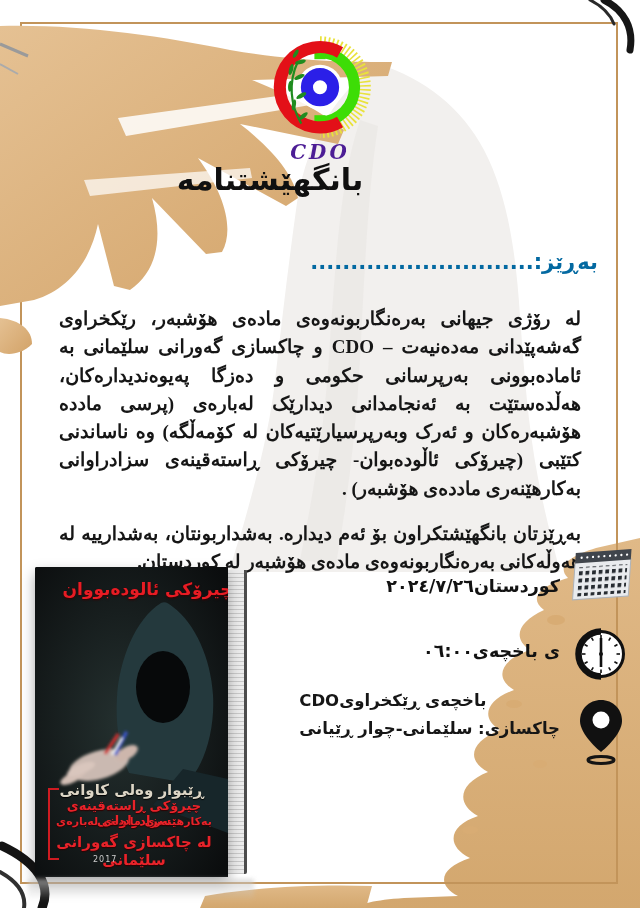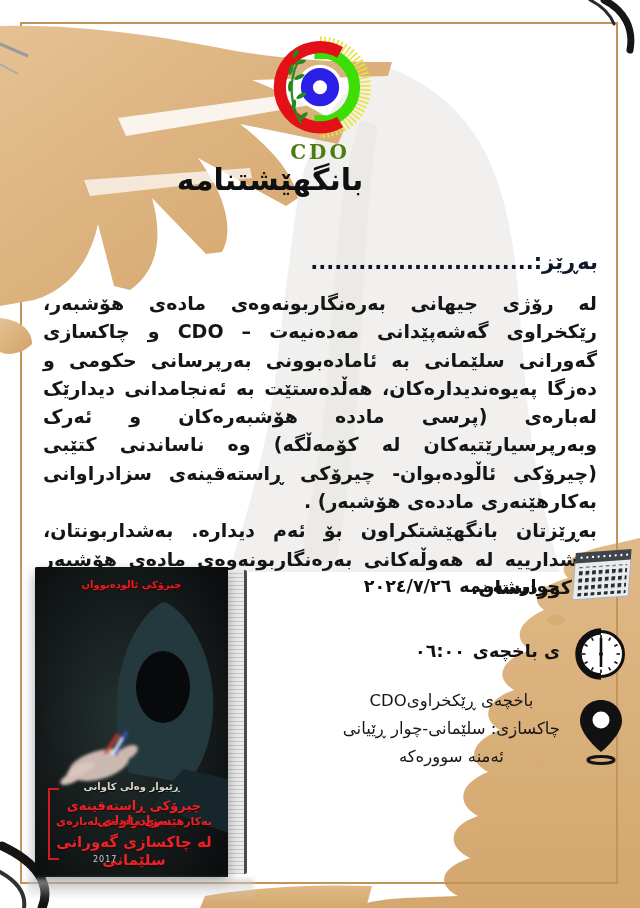--- a/index.html
+++ b/index.html
@@ -8,50 +8,50 @@
   svg{display:block;}
   .abs{position:absolute;}
   
   #deco-under,#deco-over{position:absolute;left:0;top:0;width:640px;height:908px;pointer-events:none;}
   #gold-frame{position:absolute;left:20px;top:22px;width:594px;height:858px;
               border:2px solid #c2945a;}
   
   #logo{left:264px;top:34px;width:112px;height:112px;}
   #org-abbr{left:0;top:140px;width:640px;text-align:center;
             font-family:"DejaVu Serif",serif;font-weight:bold;font-size:20px;
-            letter-spacing:3px;color:#4d7c0f;}
+            letter-spacing:3px;color:#4c1d95;font-style:italic;}
   #page-title{left:0;top:162px;width:540px;text-align:center;direction:rtl;
               font-size:30px;font-weight:800;color:#101010;}
   
-  #salutation{right:42px;top:250px;direction:rtl;font-size:21px;font-weight:800;color:#0f172a;text-align:right;}
+  #salutation{right:42px;top:250px;direction:rtl;font-size:21px;font-weight:800;color:#0369a1;text-align:right;}
   #salutation .dots{font-weight:800;letter-spacing:1px;}
   #body-text{left:42px;top:288px;width:556px;direction:rtl;text-align:justify;
              font-size:19px;line-height:28.3px;font-weight:600;color:#161616;}
-  #body-text p{margin:1px;}
-  
-  .detail-row{position:absolute;display:flex;justify-content:space-between;gap:8px;
+  #body-text p{margin:17px;font-family:Liberation Serif, serif;}
+  
+  .detail-row{position:absolute;display:flex;justify-content:space-between;gap:0;
               font-size:17.5px;font-weight:700;color:#121212;white-space:nowrap;}
   #date-row{top:576px;right:80px;}
   #time-row{top:641px;right:80px;}
-  #venue-block{position:absolute;top:687px;right:80px;direction:rtl;text-align:center;
-               font-size:16.5px;font-weight:400;line-height:28px;color:#161616;white-space:nowrap;}
+  #venue-block{position:absolute;top:687px;right:80px;direction:rtl;text-align:left;
+               font-size:16.5px;font-weight:700;line-height:28px;color:#161616;white-space:nowrap;}
   #calendar-icon{right:8px;top:548px;width:60px;height:54px;transform:rotate(-4deg) skewX(-8deg);}
   #clock-icon{right:12px;top:626px;width:54px;height:56px;}
   #pin-icon{right:16px;top:698px;width:46px;height:70px;}
   
   #book{left:35px;top:567px;width:209px;height:310px;}
   #book-cover{position:absolute;left:0;top:0;width:193px;height:310px;background:#0b0d0e;
               border-radius:2px 0 0 2px;box-shadow:0 6px 14px rgba(0,0,0,.35);overflow:hidden;}
   #book-pages{position:absolute;left:193px;top:3px;width:16px;height:304px;
               background:repeating-linear-gradient(180deg,#ececec 0 3px,#c9c9c9 3px 4px);
               border-right:3px solid #4c4c4c;border-radius:0 2px 2px 0;}
   #book-title{position:absolute;left:0;top:12px;width:100%;text-align:center;direction:rtl;
-              color:#e81c24;font-size:10px;font-weight:800;text-shadow:0 1px 2px #3a0000;}
+              color:#e81c24;font-size:17px;font-weight:800;text-shadow:0 1px 2px #3a0000;padding-left:16px;}
   #book-author{position:absolute;left:0;top:214px;width:100%;text-align:center;direction:rtl;
-               color:#ddd6c6;font-size:10px;font-weight:600;text-shadow:0 1px 1px #000;}
+               color:#ddd6c6;font-size:15px;font-weight:600;text-shadow:0 1px 1px #000;}
   .book-red-line{position:absolute;left:14px;width:170px;text-align:center;direction:rtl;
                  color:#e8232a;font-weight:800;text-shadow:0 1px 1px #300;}
   #book-sub1{top:231px;font-size:13px;}
   #book-sub2{top:248px;font-size:11px;}
   #book-sub3{top:266px;font-size:15px;}
   #book-bracket{position:absolute;left:13px;top:221px;width:9px;height:68px;
                 border-left:2px solid #cf1b21;border-top:2px solid #cf1b21;
                 border-bottom:2px solid #cf1b21;}
   #book-year{position:absolute;left:58px;top:288px;color:#cdcdcd;font-size:8px;letter-spacing:1px;}
   #book-reflection{left:28px;top:879px;width:226px;height:22px;
@@ -139,21 +139,21 @@
     <span>بەڕێز:</span><span class="dots">............................</span>
   </div>
 
   <div id="body-text" class="abs">
     <p>لە رۆژی جیهانی بەرەنگاربونەوەی مادەی هۆشبەر، رێکخراوی گەشەپێدانی مەدەنیەت – CDO و چاکسازی گەورانی سلێمانی بە ئامادەبوونی بەرپرسانی حکومی و دەزگا پەیوەندیدارەکان، هەڵدەستێت بە ئەنجامدانی دیدارێک لەبارەی (پرسی ماددە هۆشبەرەکان و ئەرک وبەرپرسیارێتیەکان لە کۆمەڵگە) وە ناساندنی کتێبی (چیرۆکی ئاڵودەبوان- چیرۆکی ڕاستەقینەی سزادراوانی بەکارهێنەری ماددەی هۆشبەر) .</p>
     <p>بەڕێزتان بانگهێشتکراون بۆ ئەم دیدارە. بەشداربونتان، بەشدارییە لە هەوڵەکانی بەرەنگاربونەوەی مادەی هۆشبەر لە کوردستان.</p>
   </div>
 
   <div id="date-row" class="detail-row">
     <span dir="ltr">٢٠٢٤/٧/٢٦</span>
-    <span dir="rtl">چوارشەممە</span>
+    <span dir="rtl">کوردستان</span>
   </div>
   <svg id="calendar-icon" class="abs" viewBox="0 0 58 52">
     <defs>
       <pattern id="cgrid" width="6.4" height="7" patternUnits="userSpaceOnUse">
         <rect width="3.6" height="3.8" fill="#262b31"></rect>
       </pattern>
     </defs>
     <rect x="2" y="12" width="54" height="36" fill="#e9ebee" stroke="#aeb3b9"></rect>
     <rect x="2" y="3" width="54" height="10" fill="#40454c"></rect>
     <g fill="#ffffff">
@@ -192,21 +192,20 @@
         <line x1="17.5" y1="10.55" x2="19.25" y2="13.58"></line>
     </g>
     <line x1="27" y1="27" x2="27" y2="11" stroke="#101010" stroke-width="2.6"></line>
     <line x1="27" y1="27" x2="27" y2="40" stroke="#101010" stroke-width="2.6"></line>
     <circle cx="27" cy="27" r="2" fill="#101010"></circle>
   </svg>
 
   <div id="venue-block">
     <div>باخچەی ڕێکخراویCDO</div>
     <div>چاکسازی: سلێمانی-چوار ڕێیانی</div>
-    <div>ئەمنە سوورەکە</div>
   </div>
   <svg id="pin-icon" class="abs" viewBox="0 0 46 70">
     <path d="M23,2 C35,2 44,11 44,23 C44,37 23,54 23,54 C23,54 2,37 2,23 C2,11 11,2 23,2 Z" fill="#111111"></path>
     <circle cx="23" cy="22" r="8.5" fill="#ffffff"></circle>
     <ellipse cx="23" cy="62" rx="13" ry="3.5" fill="none" stroke="#141414" stroke-width="3"></ellipse>
   </svg>
 
   <div id="book" class="abs">
     <div id="book-pages"></div>
     <div id="book-cover">

